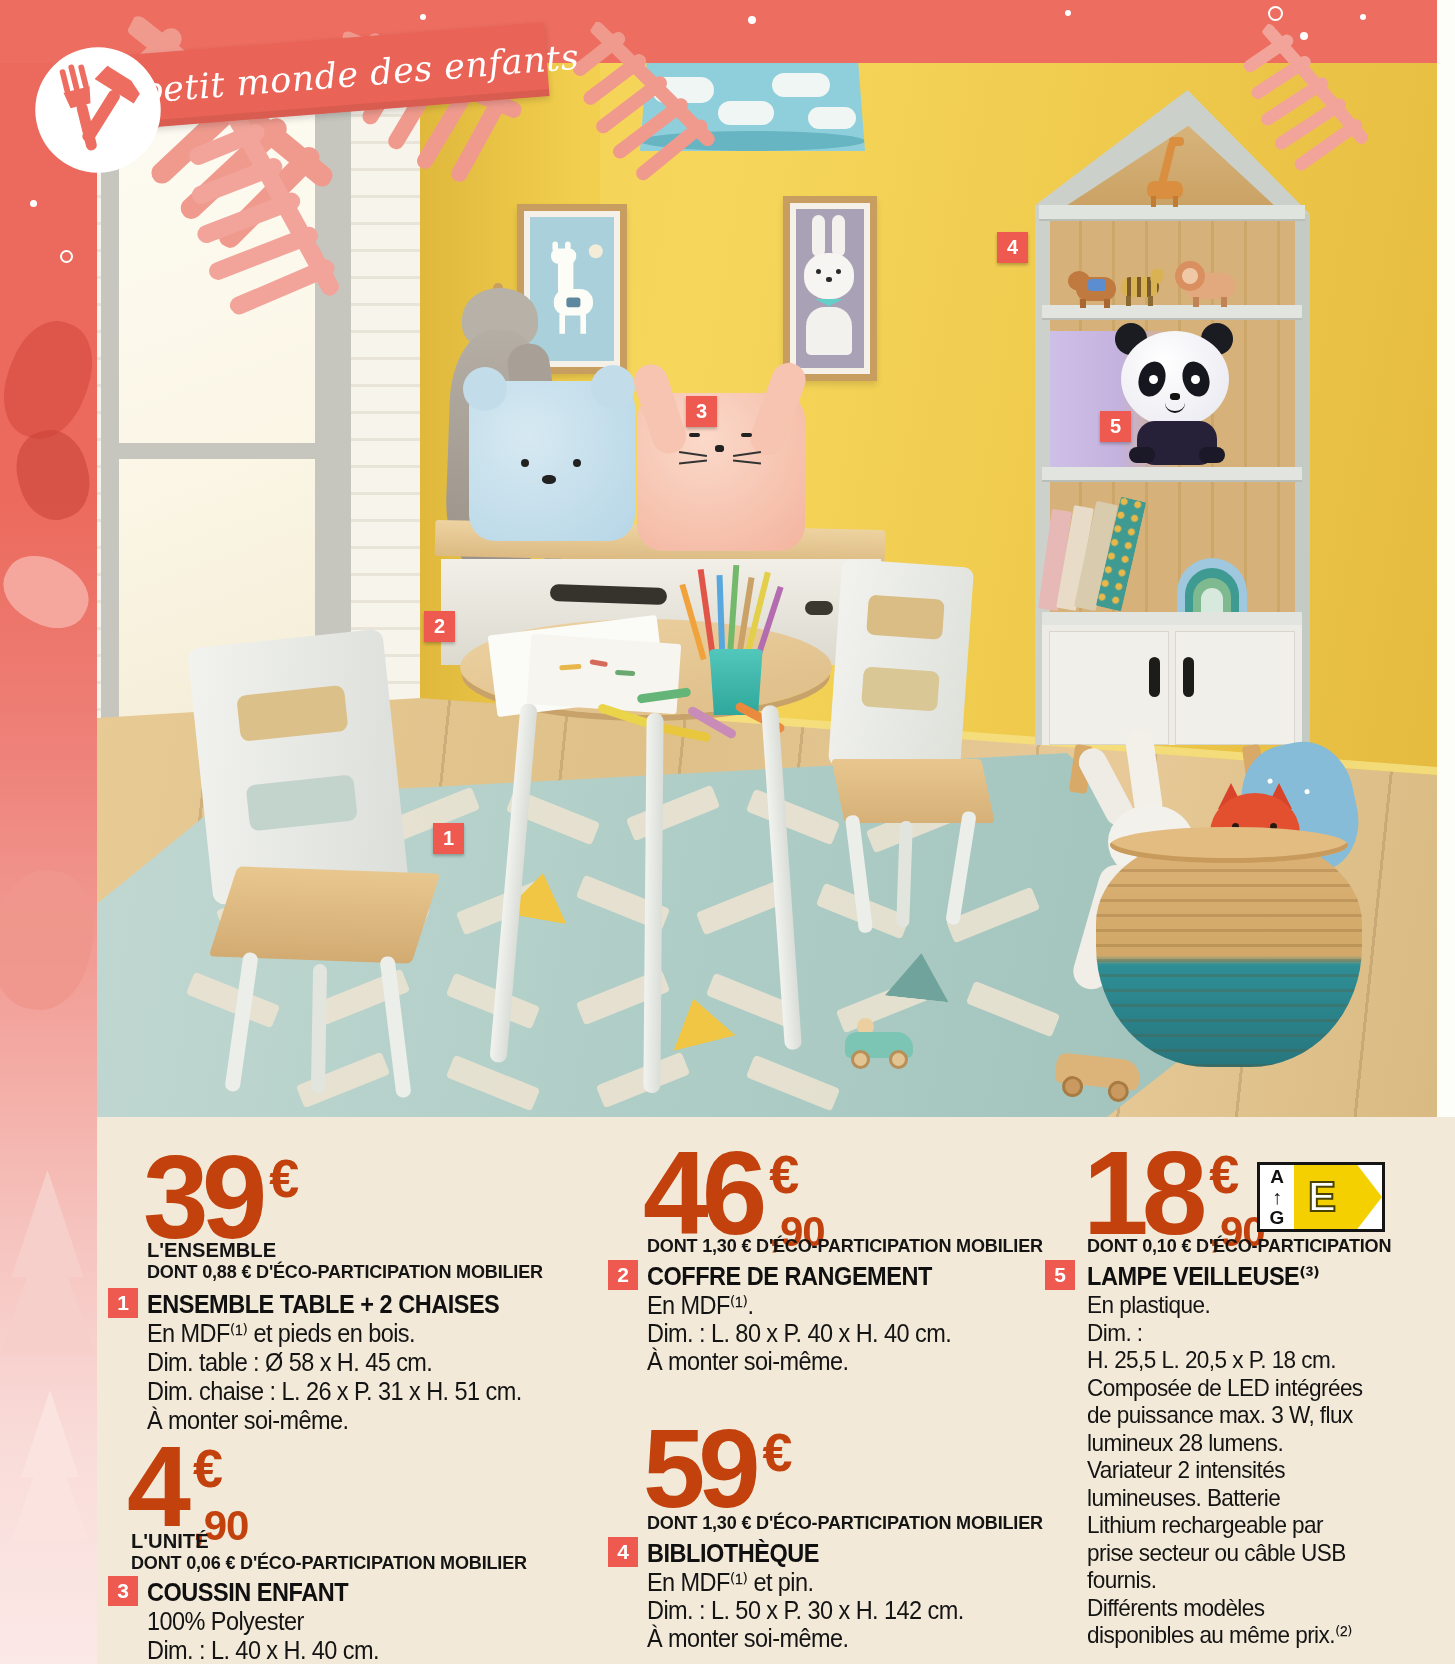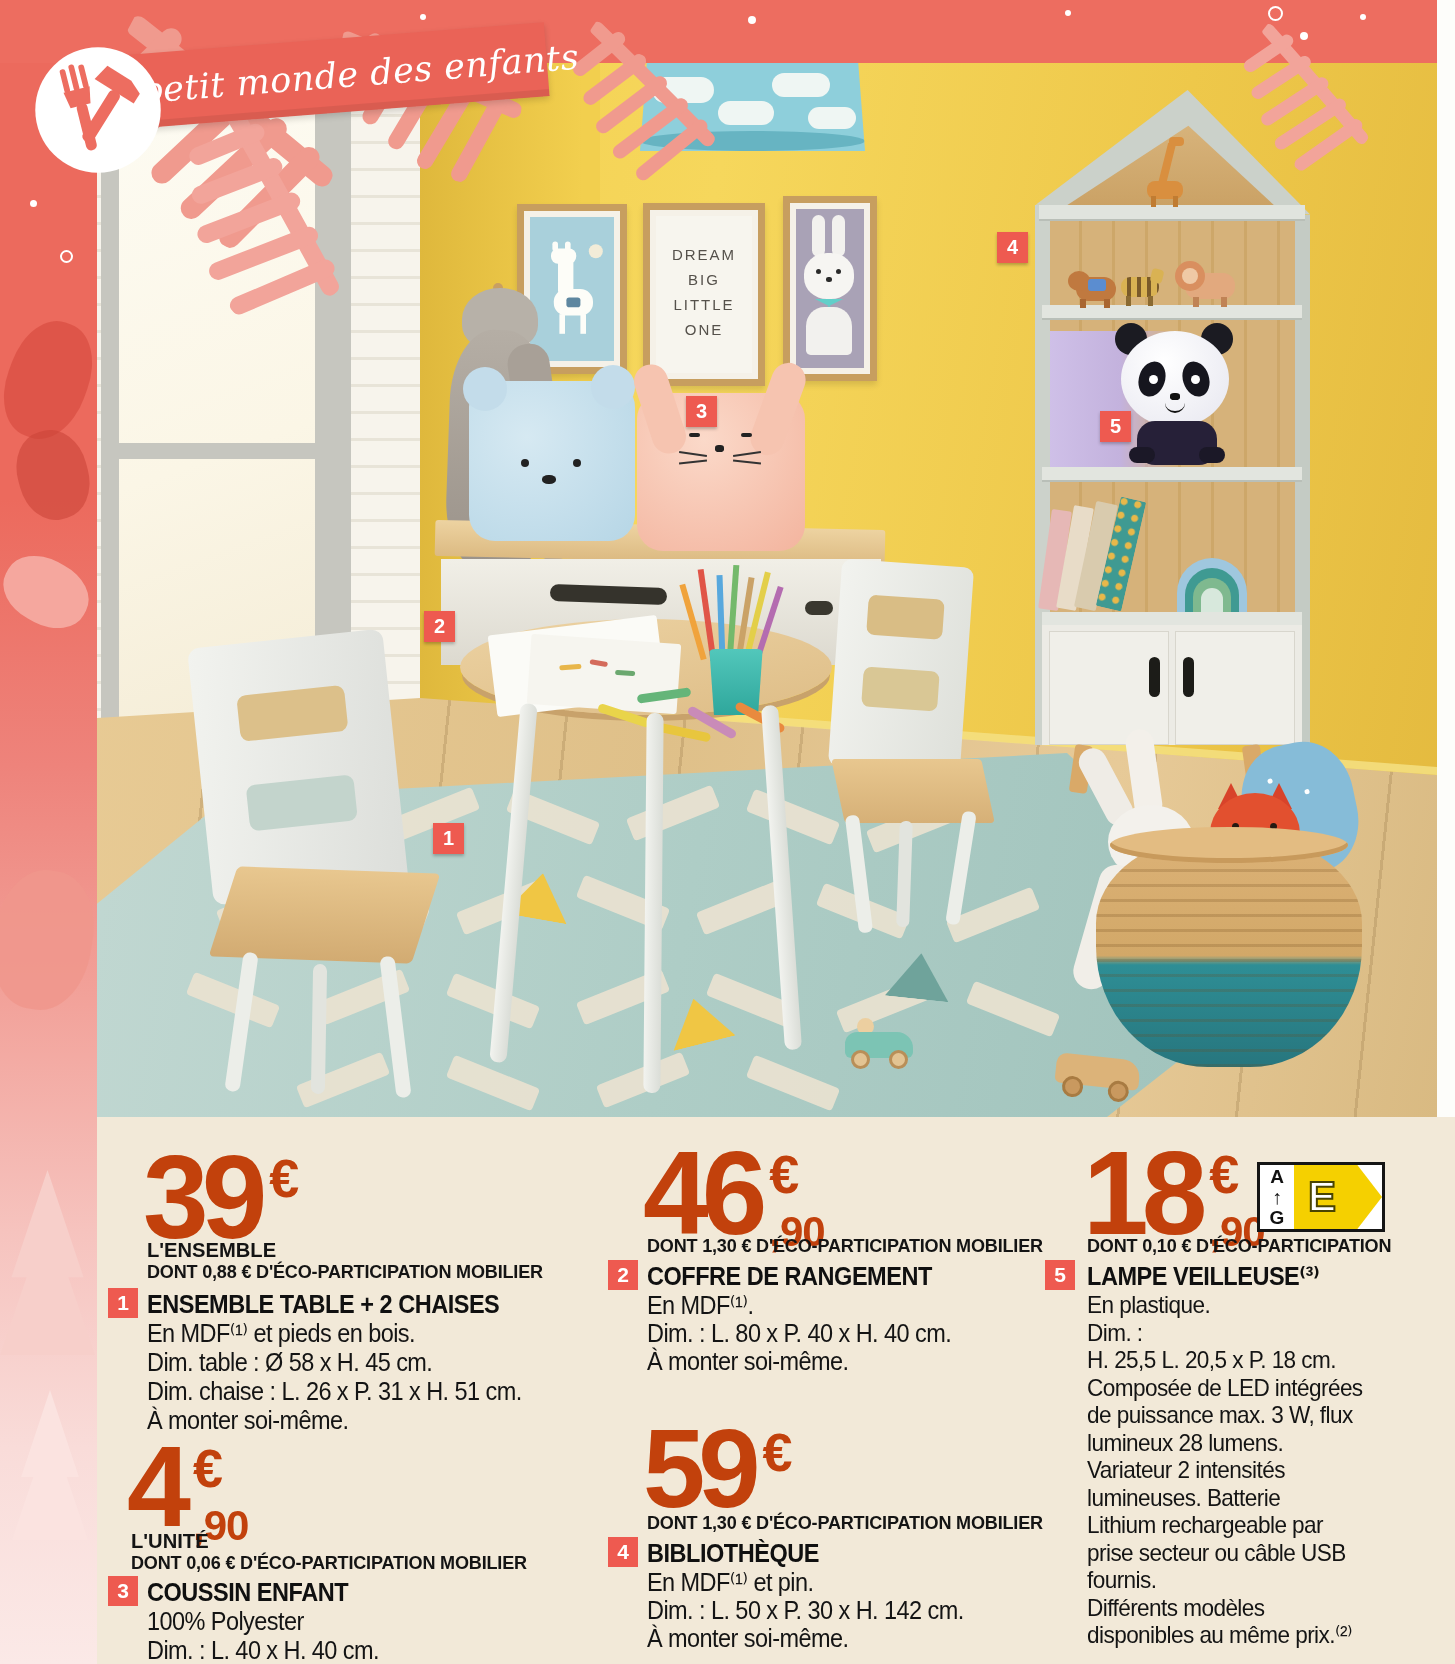--- a/index.html
+++ b/index.html
@@ -148,30 +148,20 @@
           <circle cx="47" cy="13" r="5" fill="#F2ECD8"></circle>
           <rect x="17" y="40" width="28" height="19" rx="9" fill="#FDFDF8"></rect>
           <rect x="20" y="16" width="11" height="30" rx="5" fill="#FDFDF8"></rect>
           <rect x="15" y="11" width="18" height="11" rx="5" fill="#FDFDF8"></rect>
           <rect x="16" y="6" width="4" height="7" rx="2" fill="#FDFDF8"></rect>
           <rect x="25" y="6" width="4" height="7" rx="2" fill="#FDFDF8"></rect>
           <rect x="21" y="58" width="4" height="14" fill="#FDFDF8"></rect>
           <rect x="36" y="58" width="4" height="14" fill="#FDFDF8"></rect>
           <rect x="26" y="46" width="10" height="7" rx="2" fill="#5E87A0"></rect>
         </svg>
-      </div>
-    </div>
-    <div class="poster" style="left:546px;top:140px;width:108px;height:169px;">
-      <div class="poster-inner" style="background:#F7F5EE;">
-        <div class="dream-text">
-          <div>DREAM</div>
-          <div>BIG</div>
-          <div>LITTLE</div>
-          <div>ONE</div>
-        </div>
       </div>
     </div>
     <div class="poster" style="left:686px;top:133px;width:80px;height:171px;">
       <div class="poster-inner" style="background:#A9A2B6;">
         <div class="abs" style="left:16px;top:6px;width:13px;height:42px;background:#F2F1EE;border-radius:7px;"></div>
         <div class="abs" style="left:36px;top:6px;width:13px;height:42px;background:#F2F1EE;border-radius:7px;"></div>
         <div class="abs" style="left:8px;top:44px;width:50px;height:46px;background:#F6F5F2;border-radius:46%;">
           <div class="abs" style="left:12px;top:16px;width:5px;height:5px;background:#2A2A2A;border-radius:50%;"></div>
           <div class="abs" style="left:32px;top:16px;width:5px;height:5px;background:#2A2A2A;border-radius:50%;"></div>
           <div class="abs" style="left:22px;top:24px;width:6px;height:5px;background:#2A2A2A;border-radius:40%;"></div>

